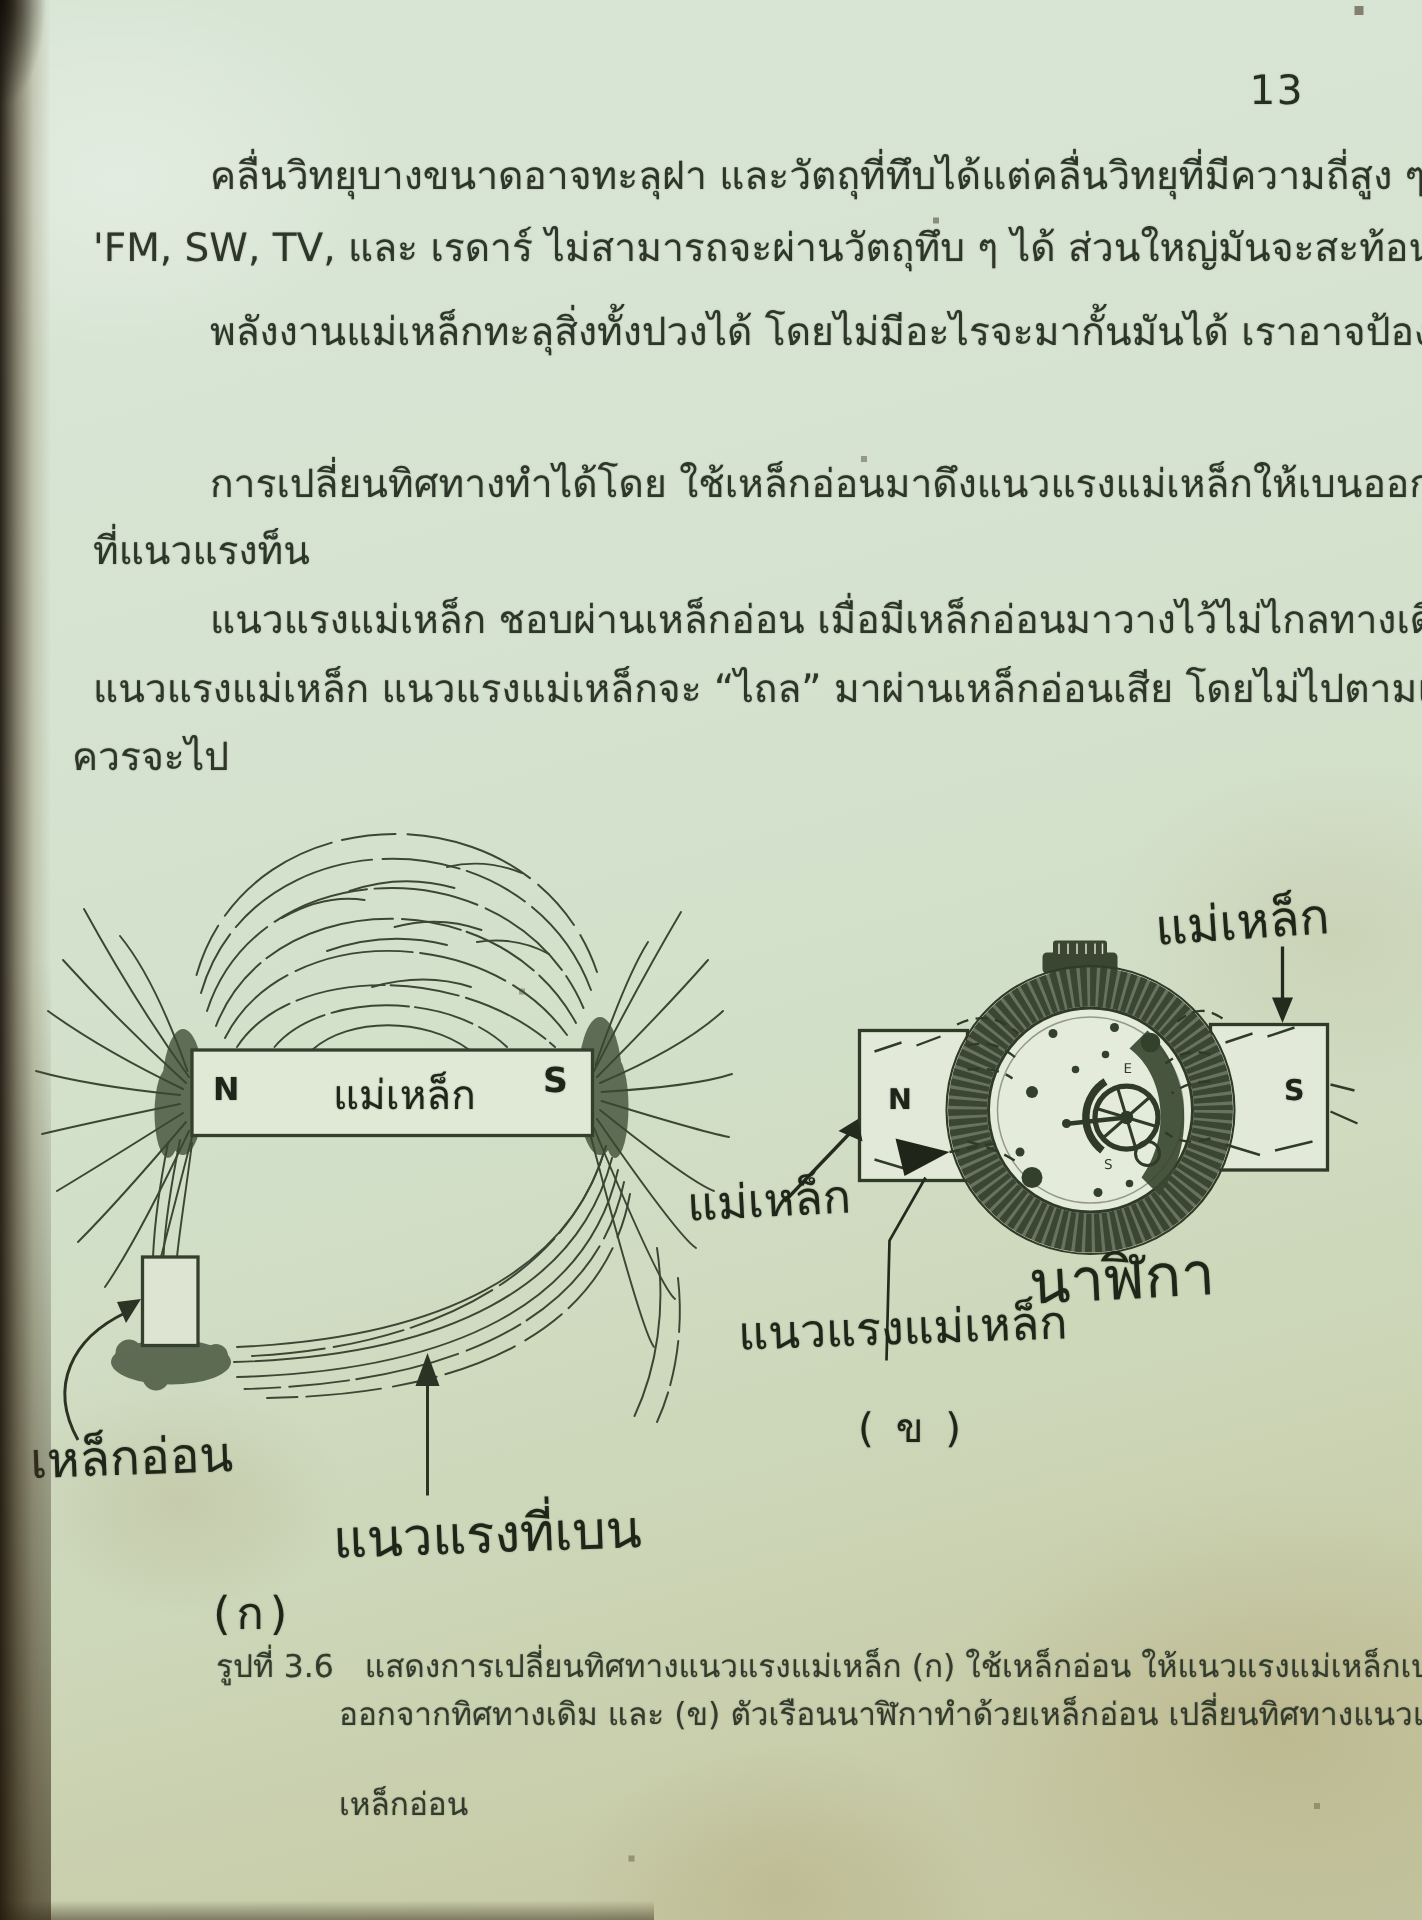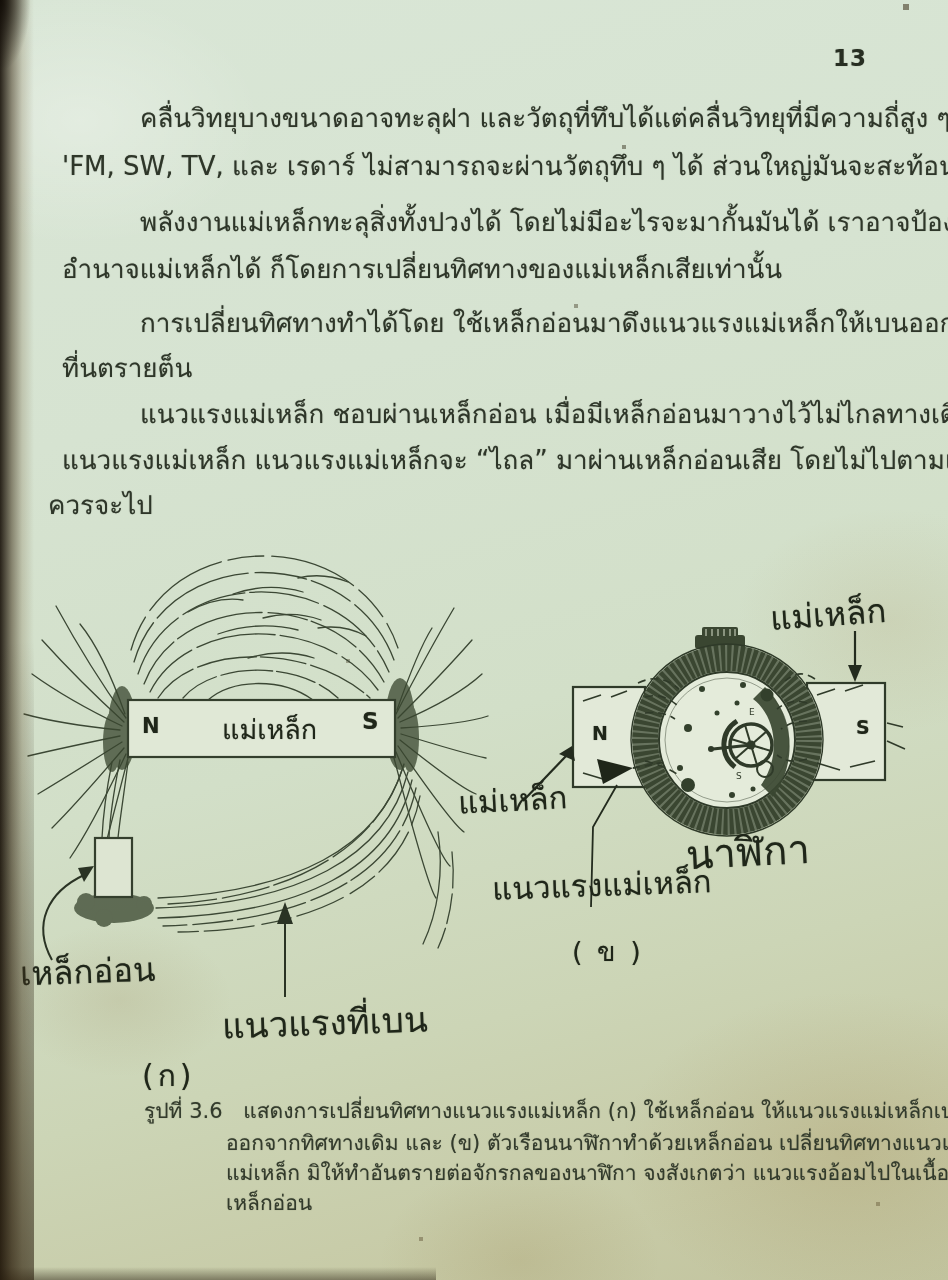--- a/index.html
+++ b/index.html
@@ -25,21 +25,21 @@
     background:radial-gradient(at 0 0, rgba(18,13,7,.95), transparent 72%);}
   .edge-bottom{position:absolute;left:0;bottom:0;width:46%;height:13px;z-index:4;
     background:linear-gradient(to top, rgba(35,26,12,.45), transparent);}
   .specks{position:absolute;left:0;top:0;width:2px;height:2px;background:transparent;
     box-shadow:905px 6px 0 2px rgba(60,48,26,.55), 623px 146px 0 1px rgba(60,55,35,.5),
       575px 305px 0 1px rgba(70,62,40,.45), 420px 1238px 0 1px rgba(80,66,38,.4),
       877px 1203px 0 1px rgba(90,74,42,.4), 347px 660px 0 1px rgba(70,62,40,.4);}
   .txt{position:absolute;white-space:nowrap;line-height:1.25;
     text-shadow:0 0 1px rgba(46,54,41,.45);}
   .body-line{font-size:26px;color:#2e3629;}
-  .page-num{font-size:23px;font-weight:bold;letter-spacing:1px;color:#272e22;}
+  .page-num{font-size:27px;font-weight:normal;letter-spacing:1px;color:#272e22;}
   .cap{font-size:21px;color:#333b2c;}
   .hand{color:#222a1e;}
   svg{position:absolute;}
   .figlab{position:absolute;white-space:nowrap;color:#1f2619;
     text-shadow:0 0 1px rgba(31,38,25,.5);}
 </style>
 </head>
 <body>
 
 <div class="page">
@@ -47,24 +47,23 @@
   <div class="corner-tl"></div>
   <div class="edge-bottom"></div>
   <div class="specks"></div>
 
   <div class="txt page-num" style="left:833px;top:44px;">13</div>
 
   <div class="txt body-line" style="left:140px;top:102px;">คลื่นวิทยุบางขนาดอาจทะลุฝา   และวัตถุที่ทึบได้แต่คลื่นวิทยุที่มีความถี่สูง ๆ  เช่น</div>
   <div class="txt body-line" style="left:62px;top:150px;">'FM, SW,  TV, และ เรดาร์  ไม่สามารถจะผ่านวัตถุทึบ ๆ ได้   ส่วนใหญ่มันจะสะท้อนไป</div>
 
   <div class="txt body-line" style="left:140px;top:206px;">พลังงานแม่เหล็กทะลุสิ่งทั้งปวงได้   โดยไม่มีอะไรจะมากั้นมันได้   เราอาจป้องกัน</div>
-  <div class="txt body-line" style="left:62px;top:253px;">อำนาจแม่เหล็กได้   ก็โดยการเปลี่ยนทิศทางของแม่เหล็กเสียเท่านั้น</div>
 
   <div class="txt body-line" style="left:140px;top:307px;">การเปลี่ยนทิศทางทำได้โดย  ใช้เหล็กอ่อนมาดึงแนวแรงแม่เหล็กให้เบนออกจากทิศทาง</div>
-  <div class="txt body-line" style="left:62px;top:352px;">ที่นตรายต็น</div>
+  <div class="txt body-line" style="left:62px;top:352px;">ที่แนวแรงท็น</div>
 
   <div class="txt body-line" style="left:140px;top:398px;">แนวแรงแม่เหล็ก   ชอบผ่านเหล็กอ่อน   เมื่อมีเหล็กอ่อนมาวางไว้ไม่ไกลทางเดินของ</div>
   <div class="txt body-line" style="left:62px;top:444px;">แนวแรงแม่เหล็ก   แนวแรงแม่เหล็กจะ “ไถล” มาผ่านเหล็กอ่อนเสีย   โดยไม่ไปตามแนวที่มัน</div>
   <div class="txt body-line" style="left:48px;top:489px;">ควรจะไป</div>
 
   <svg style="left:8px;top:532px;" width="482" height="562" viewBox="0 0 482 562">
     <g stroke="#3b4734" fill="none" stroke-width="1.3" stroke-linecap="round">
 
       <path d="M150,166 C185,112 300,110 362,166" stroke-dasharray="46 5 60 4"></path>
       <path d="M142,160 C180,84 315,82 370,158" stroke-dasharray="60 6 80 5"></path>
@@ -244,15 +243,14 @@
   <div class="figlab hand" style="left:458px;top:775px;font-size:31px;transform:rotate(-3deg);">แม่เหล็ก</div>
   <div class="figlab hand" style="left:492px;top:860px;font-size:31px;transform:rotate(-2deg);">แนวแรงแม่เหล็ก</div>
   <div class="figlab hand" style="left:686px;top:820px;font-size:40px;transform:rotate(-3deg);">นาฬิกา</div>
   <div class="figlab hand" style="left:572px;top:930px;font-size:27px;letter-spacing:3px;">( ข )</div>
 
   <div class="txt cap" style="left:144px;top:1098px;">
     <span>รูปที่ 3.6</span>
     <span style="padding-left:14px;">แสดงการเปลี่ยนทิศทางแนวแรงแม่เหล็ก  (ก)  ใช้เหล็กอ่อน   ให้แนวแรงแม่เหล็กเบน</span>
   </div>
   <div class="txt cap" style="left:226px;top:1130px;">ออกจากทิศทางเดิม  และ (ข)  ตัวเรือนนาฬิกาทำด้วยเหล็กอ่อน  เปลี่ยนทิศทางแนวแรง</div>
-  <div class="txt cap" style="left:226px;top:1160px;">แม่เหล็ก   มิให้ทำอันตรายต่อจักรกลของนาฬิกา   จงสังเกตว่า   แนวแรงอ้อมไปในเนื้อ</div>
   <div class="txt cap" style="left:226px;top:1190px;">เหล็กอ่อน</div>
 </div>
 
 </body></html>

